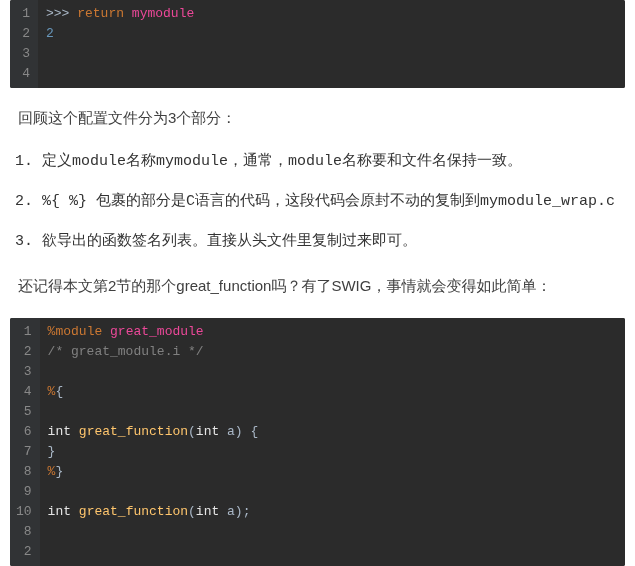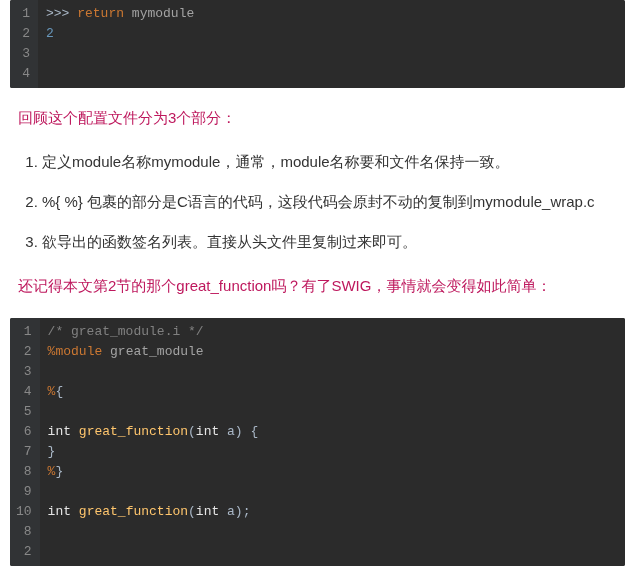--- a/index.html
+++ b/index.html
@@ -37,45 +37,46 @@
     background: #2b2b2b;
   }
   .code-line {
     height: 20px;
     line-height: 20px;
     white-space: pre;
     color: #a9b7c6;
   }
   .tok-prompt { color: #a9b7c6; }
   .tok-kw     { color: #cc7832; }
-  .tok-mod    { color: #a3a3a3; }
+  .tok-mod    { color: #ec4899; }
   .tok-fn     { color: #ffc66d; }
   .tok-num    { color: #6897bb; }
   .tok-cmt    { color: #808080; }
   .tok-out    { color: #6897bb; }
   .tok-op     { color: #cc7832; }
   .tok-type   { color: #e5e5e5; }
   .tok-punct  { color: #a9b7c6; }
 
   .prose {
     margin: 0 18px 20px 18px;
     font-size: 15px;
-    color: #be185d;
+    color: #404040;
     line-height: 1.6;
   }
   ol.numlist {
     margin: 0 18px 20px 42px;
     padding: 0;
     list-style: decimal;
   }
   ol.numlist li {
     margin: 0 0 16px 0;
     font-size: 15px;
     line-height: 1.6;
     color: #333;
+    font-family: Liberation Mono, monospace;
   }
 </style>
 </head>
 <body>
 
 <div class="code-block">
   <div class="gutter" id="gutter-1">
       <div>1</div>
       <div>2</div>
       <div>3</div>
@@ -107,22 +108,22 @@
       <div>5</div>
       <div>6</div>
       <div>7</div>
       <div>8</div>
       <div>9</div>
       <div>10</div>
       <div>8</div>
       <div>2</div>
     </div>
   <div class="code-lines" id="lines-2">
+      <div class="code-line"><span class="tok-op">%</span><span class="tok-kw">module</span><span class="tok-mod"> great_module</span></div>
       <div class="code-line"><span class="tok-cmt">/* great_module.i */</span></div>
-      <div class="code-line"><span class="tok-op">%</span><span class="tok-kw">module</span><span class="tok-mod"> great_module</span></div>
       <div class="code-line"></div>
       <div class="code-line"><span class="tok-op">%</span><span class="tok-punct">{</span></div>
       <div class="code-line"></div>
       <div class="code-line"><span class="tok-type">int</span><span class="tok-mod"> </span><span class="tok-fn">great_function</span><span class="tok-punct">(</span><span class="tok-type">int</span><span class="tok-punct"> a) {</span></div>
       <div class="code-line"><span class="tok-punct">}</span></div>
       <div class="code-line"><span class="tok-op">%</span><span class="tok-punct">}</span></div>
       <div class="code-line"></div>
       <div class="code-line"><span class="tok-type">int</span><span class="tok-mod"> </span><span class="tok-fn">great_function</span><span class="tok-punct">(</span><span class="tok-type">int</span><span class="tok-punct"> a);</span></div>
       <div class="code-line"></div>
     </div>

